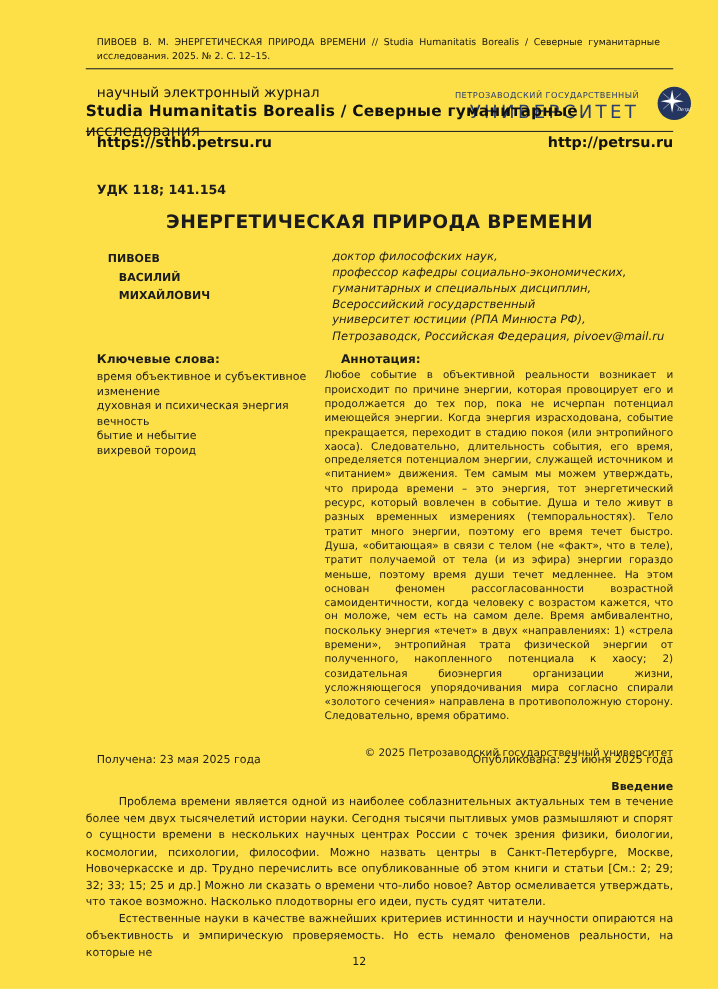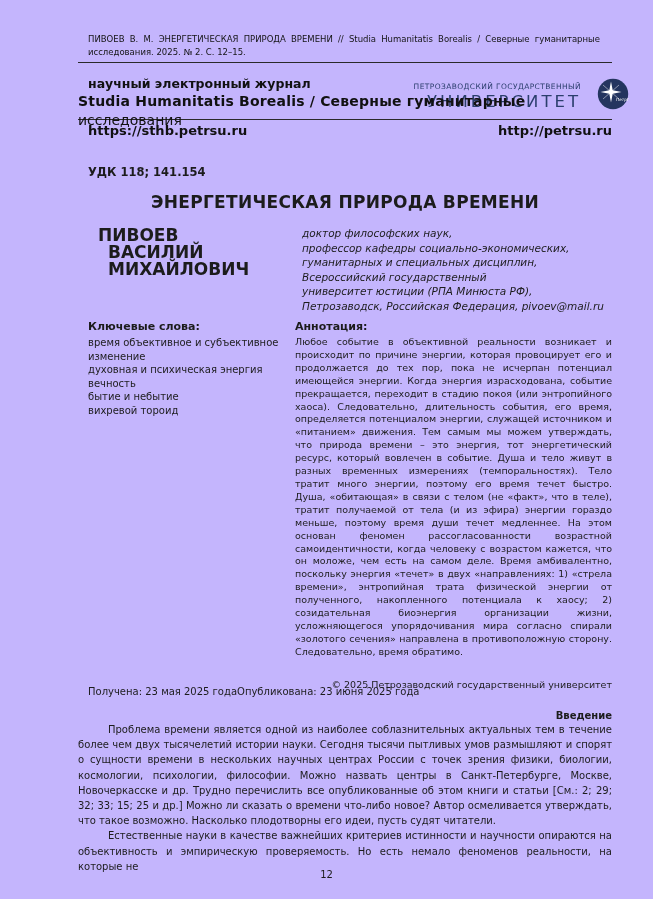--- a/index.html
+++ b/index.html
@@ -1,46 +1,46 @@
 <!DOCTYPE html>
 <html><head>
 <meta charset="utf-8">
 <style>
   html,body{margin:0;padding:0;background:#ffffff;}
   .page{
-    position:relative;width:653px;height:899px;background:#c4b5fd;
+    position:relative;width:653px;height:899px;background:#fde047;
     font-family:"DejaVu Sans",sans-serif;color:#1c1c1c;overflow:hidden;
   }
   .citation{
     position:absolute;left:88px;top:33px;width:512px;
     font-size:8.5px;line-height:1.55;text-align:justify;color:#141414;
   }
   .rule-top{position:absolute;left:78px;top:62px;width:534px;border-top:1px solid #2a2a2a;}
-  .journal-type{position:absolute;left:88px;top:76px;font-weight:bold;font-size:12.5px;color:#111;}
+  .journal-type{position:absolute;left:88px;top:76px;font-weight:normal;font-size:12.5px;color:#111;}
   .journal-name-1{position:absolute;left:78px;top:93px;font-weight:bold;font-size:14px;letter-spacing:.2px;color:#111;white-space:nowrap;z-index:3;}
   .journal-name-2{position:absolute;left:78px;top:112px;font-weight:normal;font-size:14px;color:#111;z-index:3;}
   .rule-mid{position:absolute;left:78px;top:119px;width:534px;border-top:1.5px solid #2a2a2a;z-index:2;}
   .url-left{position:absolute;left:88px;top:123px;font-weight:bold;font-size:13px;color:#111;text-decoration:none;z-index:4;}
   .url-right{position:absolute;right:41px;top:123px;font-weight:bold;font-size:13px;color:#111;text-decoration:none;z-index:4;}
   .logo{position:absolute;top:78px;right:24px;display:flex;align-items:center;gap:16px;color:#2b3e6d;z-index:1;}
   .logo-text{text-align:right;}
   .logo-line1{font-size:7.5px;letter-spacing:.4px;white-space:nowrap;font-weight:500;}
   .logo-line2{font-size:16.5px;letter-spacing:3px;margin-top:1px;white-space:nowrap;font-weight:400;}
   .udc{position:absolute;left:88px;top:165px;font-weight:bold;font-size:11.5px;}
   .article-title{position:absolute;left:78px;top:192px;width:534px;text-align:center;font-weight:bold;font-size:17px;letter-spacing:.3px;}
-  .author-name{position:absolute;left:98px;top:227px;font-weight:bold;font-size:17px;line-height:17px;}
+  .author-name{position:absolute;left:98px;top:227px;font-weight:bold;font-size:10px;line-height:17px;}
   .author-name .indent{padding-left:10px;}
   .author-info{position:absolute;left:302px;top:226px;width:312px;font-style:italic;font-size:10.5px;line-height:14.6px;}
   .kw-heading{position:absolute;left:88px;top:320px;font-weight:bold;font-size:11px;}
-  .ab-heading{position:absolute;left:295px;top:320px;font-weight:bold;font-size:11px;text-align:center;}
+  .ab-heading{position:absolute;left:310px;top:320px;font-weight:bold;font-size:11px;text-align:center;}
   .kw-list{position:absolute;left:88px;top:336px;width:207px;font-size:10px;line-height:13.6px;}
   .ab-block{position:absolute;left:295px;top:336px;width:317px;font-size:9.5px;line-height:12.9px;}
   .ab-text{text-align:justify;}
   .ab-copyright{text-align:right;margin-top:20px;}
-  .dates{position:absolute;left:88px;right:23px;top:686px;font-size:10px;display:flex;justify-content:flex-start;}
+  .dates{position:absolute;left:88px;right:41px;top:686px;font-size:10px;display:flex;justify-content:space-between;}
   .intro-heading{position:absolute;left:78px;top:710px;width:534px;text-align:right;font-weight:bold;font-size:10px;}
   .intro-body{position:absolute;left:78px;top:722px;width:534px;font-size:10px;line-height:15.2px;text-align:justify;}
   .intro-body p{margin:0;text-indent:30px;}
   .page-number{position:absolute;left:0;top:869px;width:100%;text-align:center;font-size:10px;}
 </style>
 </head>
 <body>
 
 <div class="page">
 

